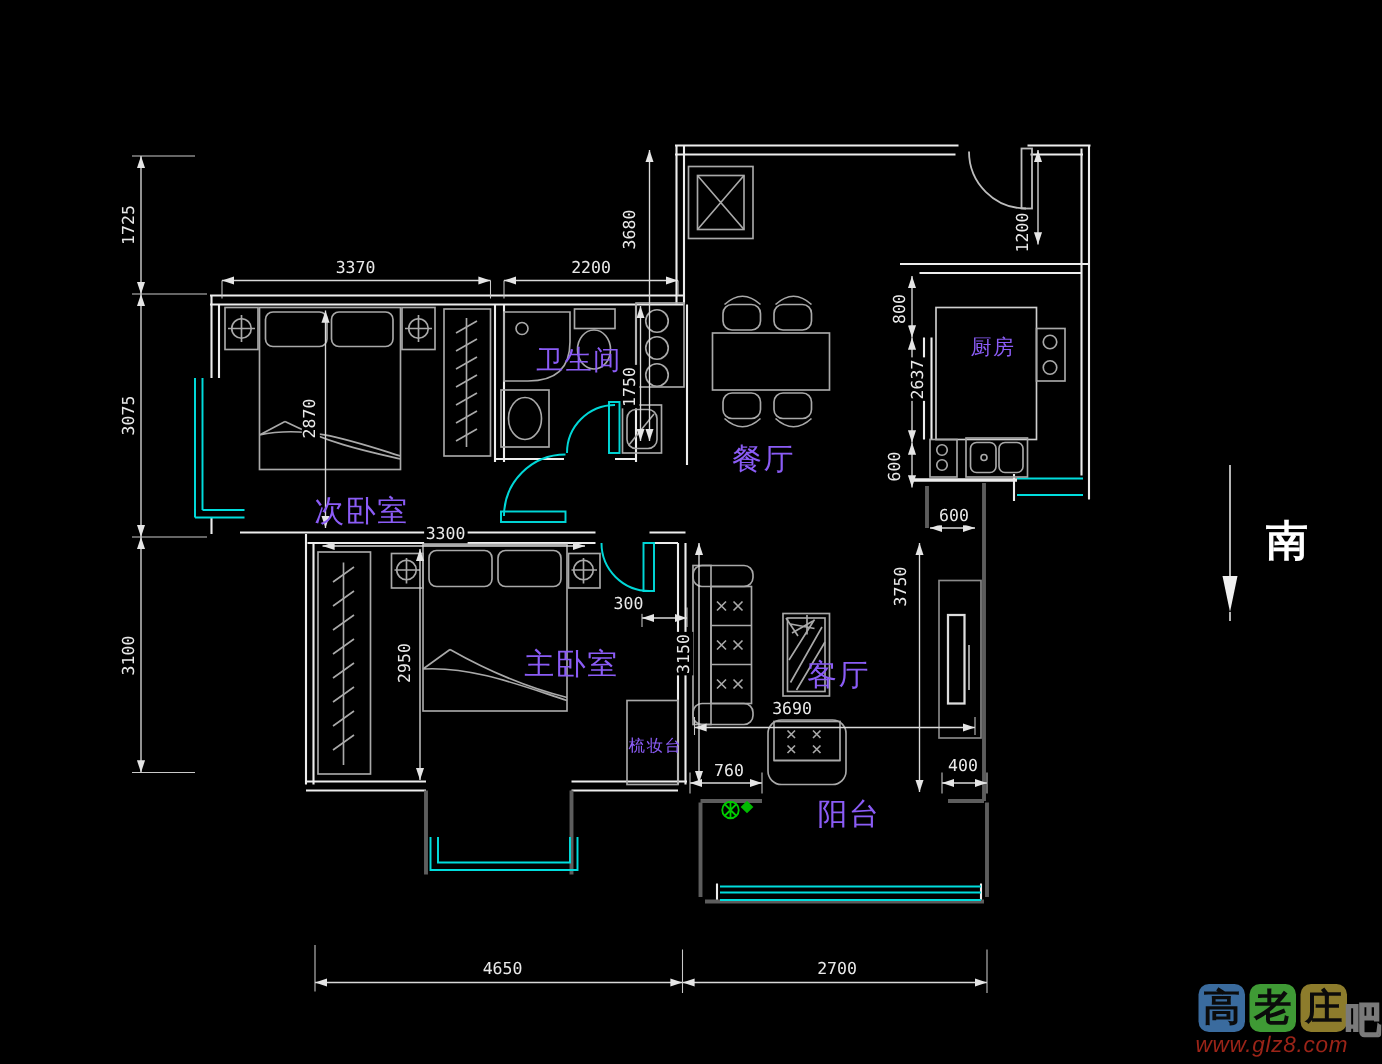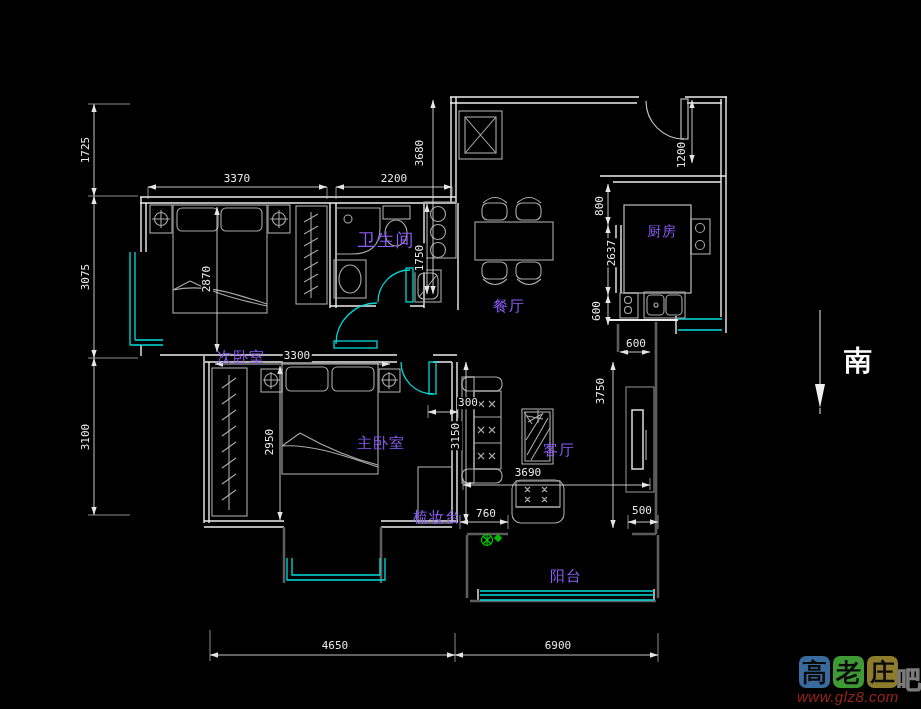--- a/index.html
+++ b/index.html
@@ -1,20 +1,20 @@
 <!DOCTYPE html>
 <html><head>
 <meta charset="utf-8">
 <style>
   html,body{margin:0;padding:0;background:#000;}
   #plan{position:relative;width:921px;height:709px;background:#000;overflow:hidden;
         font-family:"Liberation Sans",sans-serif;}
   #plan svg{position:absolute;left:0;top:0;}
   .lbl{position:absolute;transform:translate(-50%,-50%);white-space:nowrap;color:#8b5cf6;}
-  .room{font-size:15px;letter-spacing:1px;}
+  .room{font-size:20px;letter-spacing:1px;}
   .dim{font-family:"DejaVu Sans Mono",monospace;font-size:11px;color:#e9e9e9;
        background:#000;padding:0 1px;line-height:1.05;}
   .v{transform:translate(-50%,-50%) rotate(-90deg);}
   .compass{font-size:28px;font-weight:bold;color:#fff;}
   #watermark{position:absolute;left:795px;top:650px;width:126px;height:59px;}
   .tile{position:absolute;top:6px;width:31px;height:32px;border-radius:7px;
         text-align:center;line-height:32px;font-size:25px;font-weight:bold;color:#0b0b0b;}
   .t1{left:4px;background:#3a6b9e;}
   .t2{left:38px;background:#3f9a35;}
   .t3{left:72px;background:#8d7c2c;}
@@ -272,52 +272,52 @@
     <path d="M628,515 V529 M658,515 V529 M428,405 V418 M458,405 V418"></path>
   </g>
 
   <g>
     <line x1="820" y1="310" x2="820" y2="386" stroke="#f0f0f0" stroke-width="1"></line>
     <path d="M820,408 L815,384 L825,384 Z" fill="#f0f0f0"></path>
     <line x1="820" y1="408" x2="820" y2="414" stroke="#f0f0f0" stroke-width="1"></line>
   </g>
 </svg>
 
-  <div class="lbl room" style="left:241px;top:357px">次卧室</div>
+  <div class="lbl room" style="left:241px;top:341px">次卧室</div>
   <div class="lbl room" style="left:386px;top:240px;font-size:18px">卫生间</div>
   <div class="lbl room" style="left:509px;top:306px">餐厅</div>
   <div class="lbl room" style="left:662px;top:232px;font-size:14px">厨房</div>
   <div class="lbl room" style="left:381px;top:443px">主卧室</div>
-  <div class="lbl room" style="left:437px;top:517px;font-size:15px">梳妆台</div>
+  <div class="lbl room" style="left:437px;top:497px;font-size:11px">梳妆台</div>
   <div class="lbl room" style="left:559px;top:450px">客厅</div>
-  <div class="lbl room" style="left:566px;top:576px">阳台</div>
+  <div class="lbl room" style="left:566px;top:543px">阳台</div>
 
   <div class="lbl dim" style="left:237px;top:179px">3370</div>
   <div class="lbl dim" style="left:394px;top:179px">2200</div>
   <div class="lbl dim v" style="left:86px;top:150px">1725</div>
   <div class="lbl dim v" style="left:86px;top:277px">3075</div>
   <div class="lbl dim v" style="left:86px;top:437px">3100</div>
   <div class="lbl dim v" style="left:420px;top:153px">3680</div>
   <div class="lbl dim v" style="left:420px;top:258px">1750</div>
   <div class="lbl dim v" style="left:207px;top:279px">2870</div>
   <div class="lbl dim v" style="left:682px;top:155px">1200</div>
   <div class="lbl dim v" style="left:600px;top:206px">800</div>
   <div class="lbl dim v" style="left:612px;top:253px">2637</div>
   <div class="lbl dim v" style="left:597px;top:311px">600</div>
   <div class="lbl dim" style="left:297px;top:356px">3300</div>
   <div class="lbl dim" style="left:636px;top:344px">600</div>
   <div class="lbl dim v" style="left:601px;top:391px">3750</div>
-  <div class="lbl dim" style="left:468px;top:403px">300</div>
+  <div class="lbl dim" style="left:419px;top:403px">300</div>
   <div class="lbl dim v" style="left:456px;top:436px">3150</div>
   <div class="lbl dim v" style="left:270px;top:442px">2950</div>
   <div class="lbl dim" style="left:528px;top:473px">3690</div>
   <div class="lbl dim" style="left:486px;top:514px">760</div>
-  <div class="lbl dim" style="left:642px;top:511px">500</div>
+  <div class="lbl dim" style="left:642px;top:511px">400</div>
   <div class="lbl dim" style="left:335px;top:646px">4650</div>
-  <div class="lbl dim" style="left:558px;top:646px">6900</div>
+  <div class="lbl dim" style="left:558px;top:646px">2700</div>
 
   <div class="lbl compass" style="left:858px;top:361px">南</div>
 
   <div id="watermark">
     <span class="tile t1">高</span>
     <span class="tile t2">老</span>
     <span class="tile t3">庄</span>
     <span class="suffix">吧</span>
     <span class="wmurl">www.glz8.com</span>
   </div>

